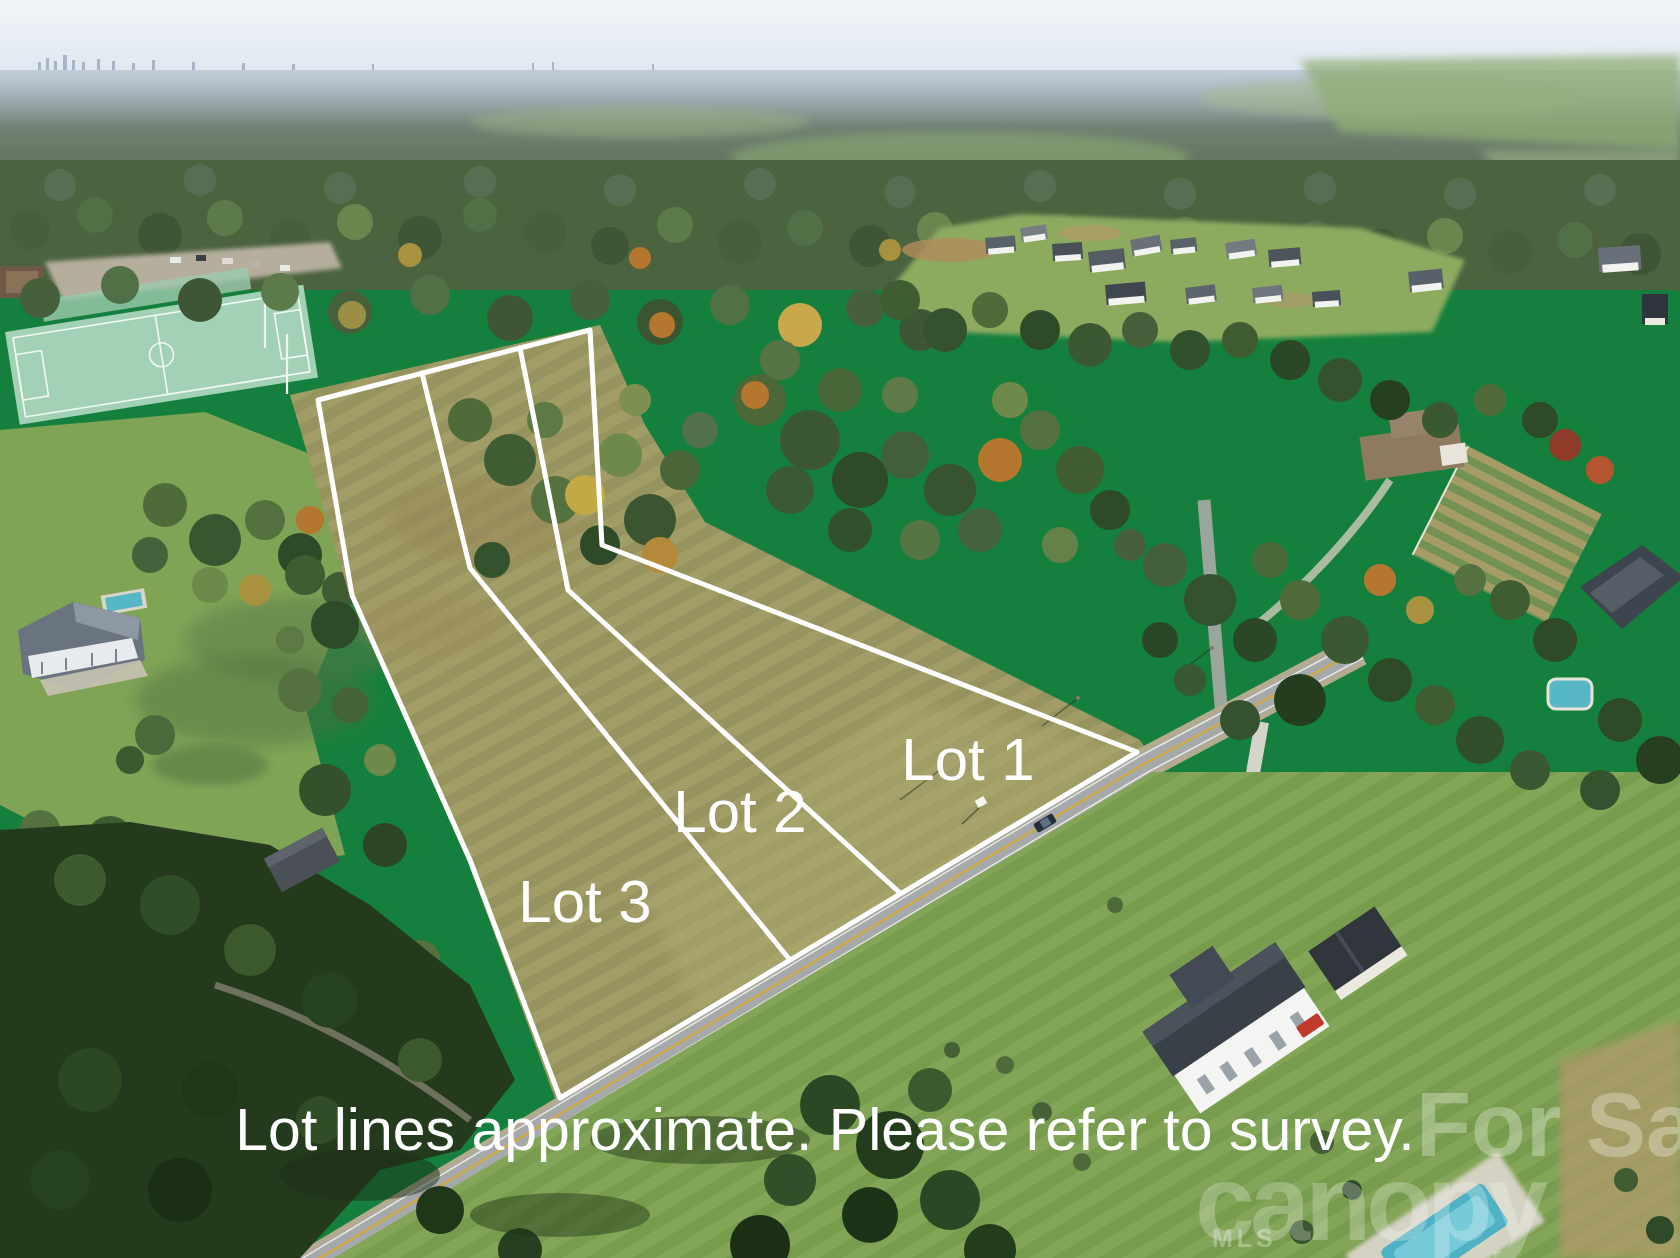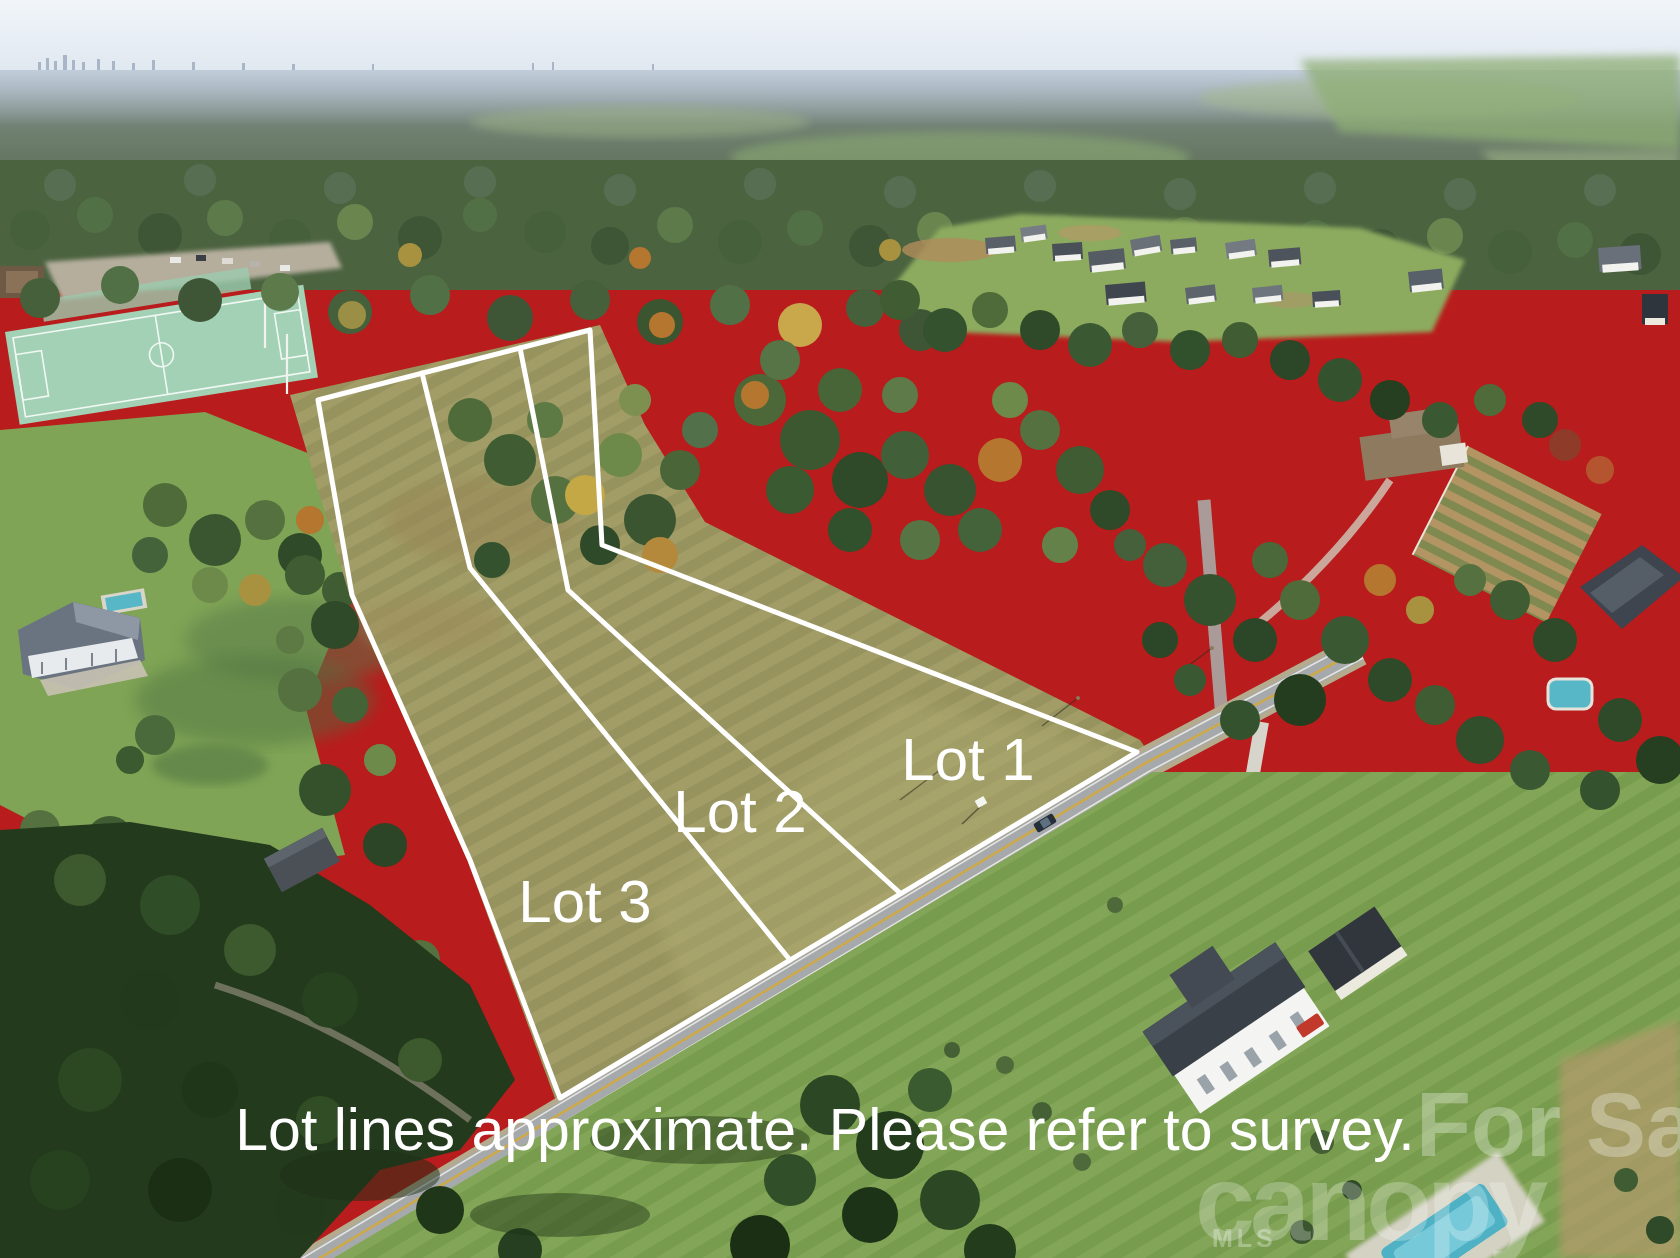--- a/index.html
+++ b/index.html
@@ -1,16 +1,16 @@
 <!DOCTYPE html>
 <html><head>
 <meta charset="utf-8">
 <style>
   html,body{margin:0;padding:0;background:#222;}
-  .stage{position:relative;width:1680px;height:1258px;overflow:hidden;background:#b91c1c;
+  .stage{position:relative;width:1680px;height:1258px;overflow:hidden;background:#15803d;
          font-family:"Liberation Sans",sans-serif;}
   .stage svg{position:absolute;left:0;top:0;display:block;}
   text{font-family:"Liberation Sans",sans-serif;}
 </style>
 </head>
 <body>
 
 <div class="stage">
 <svg width="1680" height="1258" viewBox="0 0 1680 1258">
 <defs>

